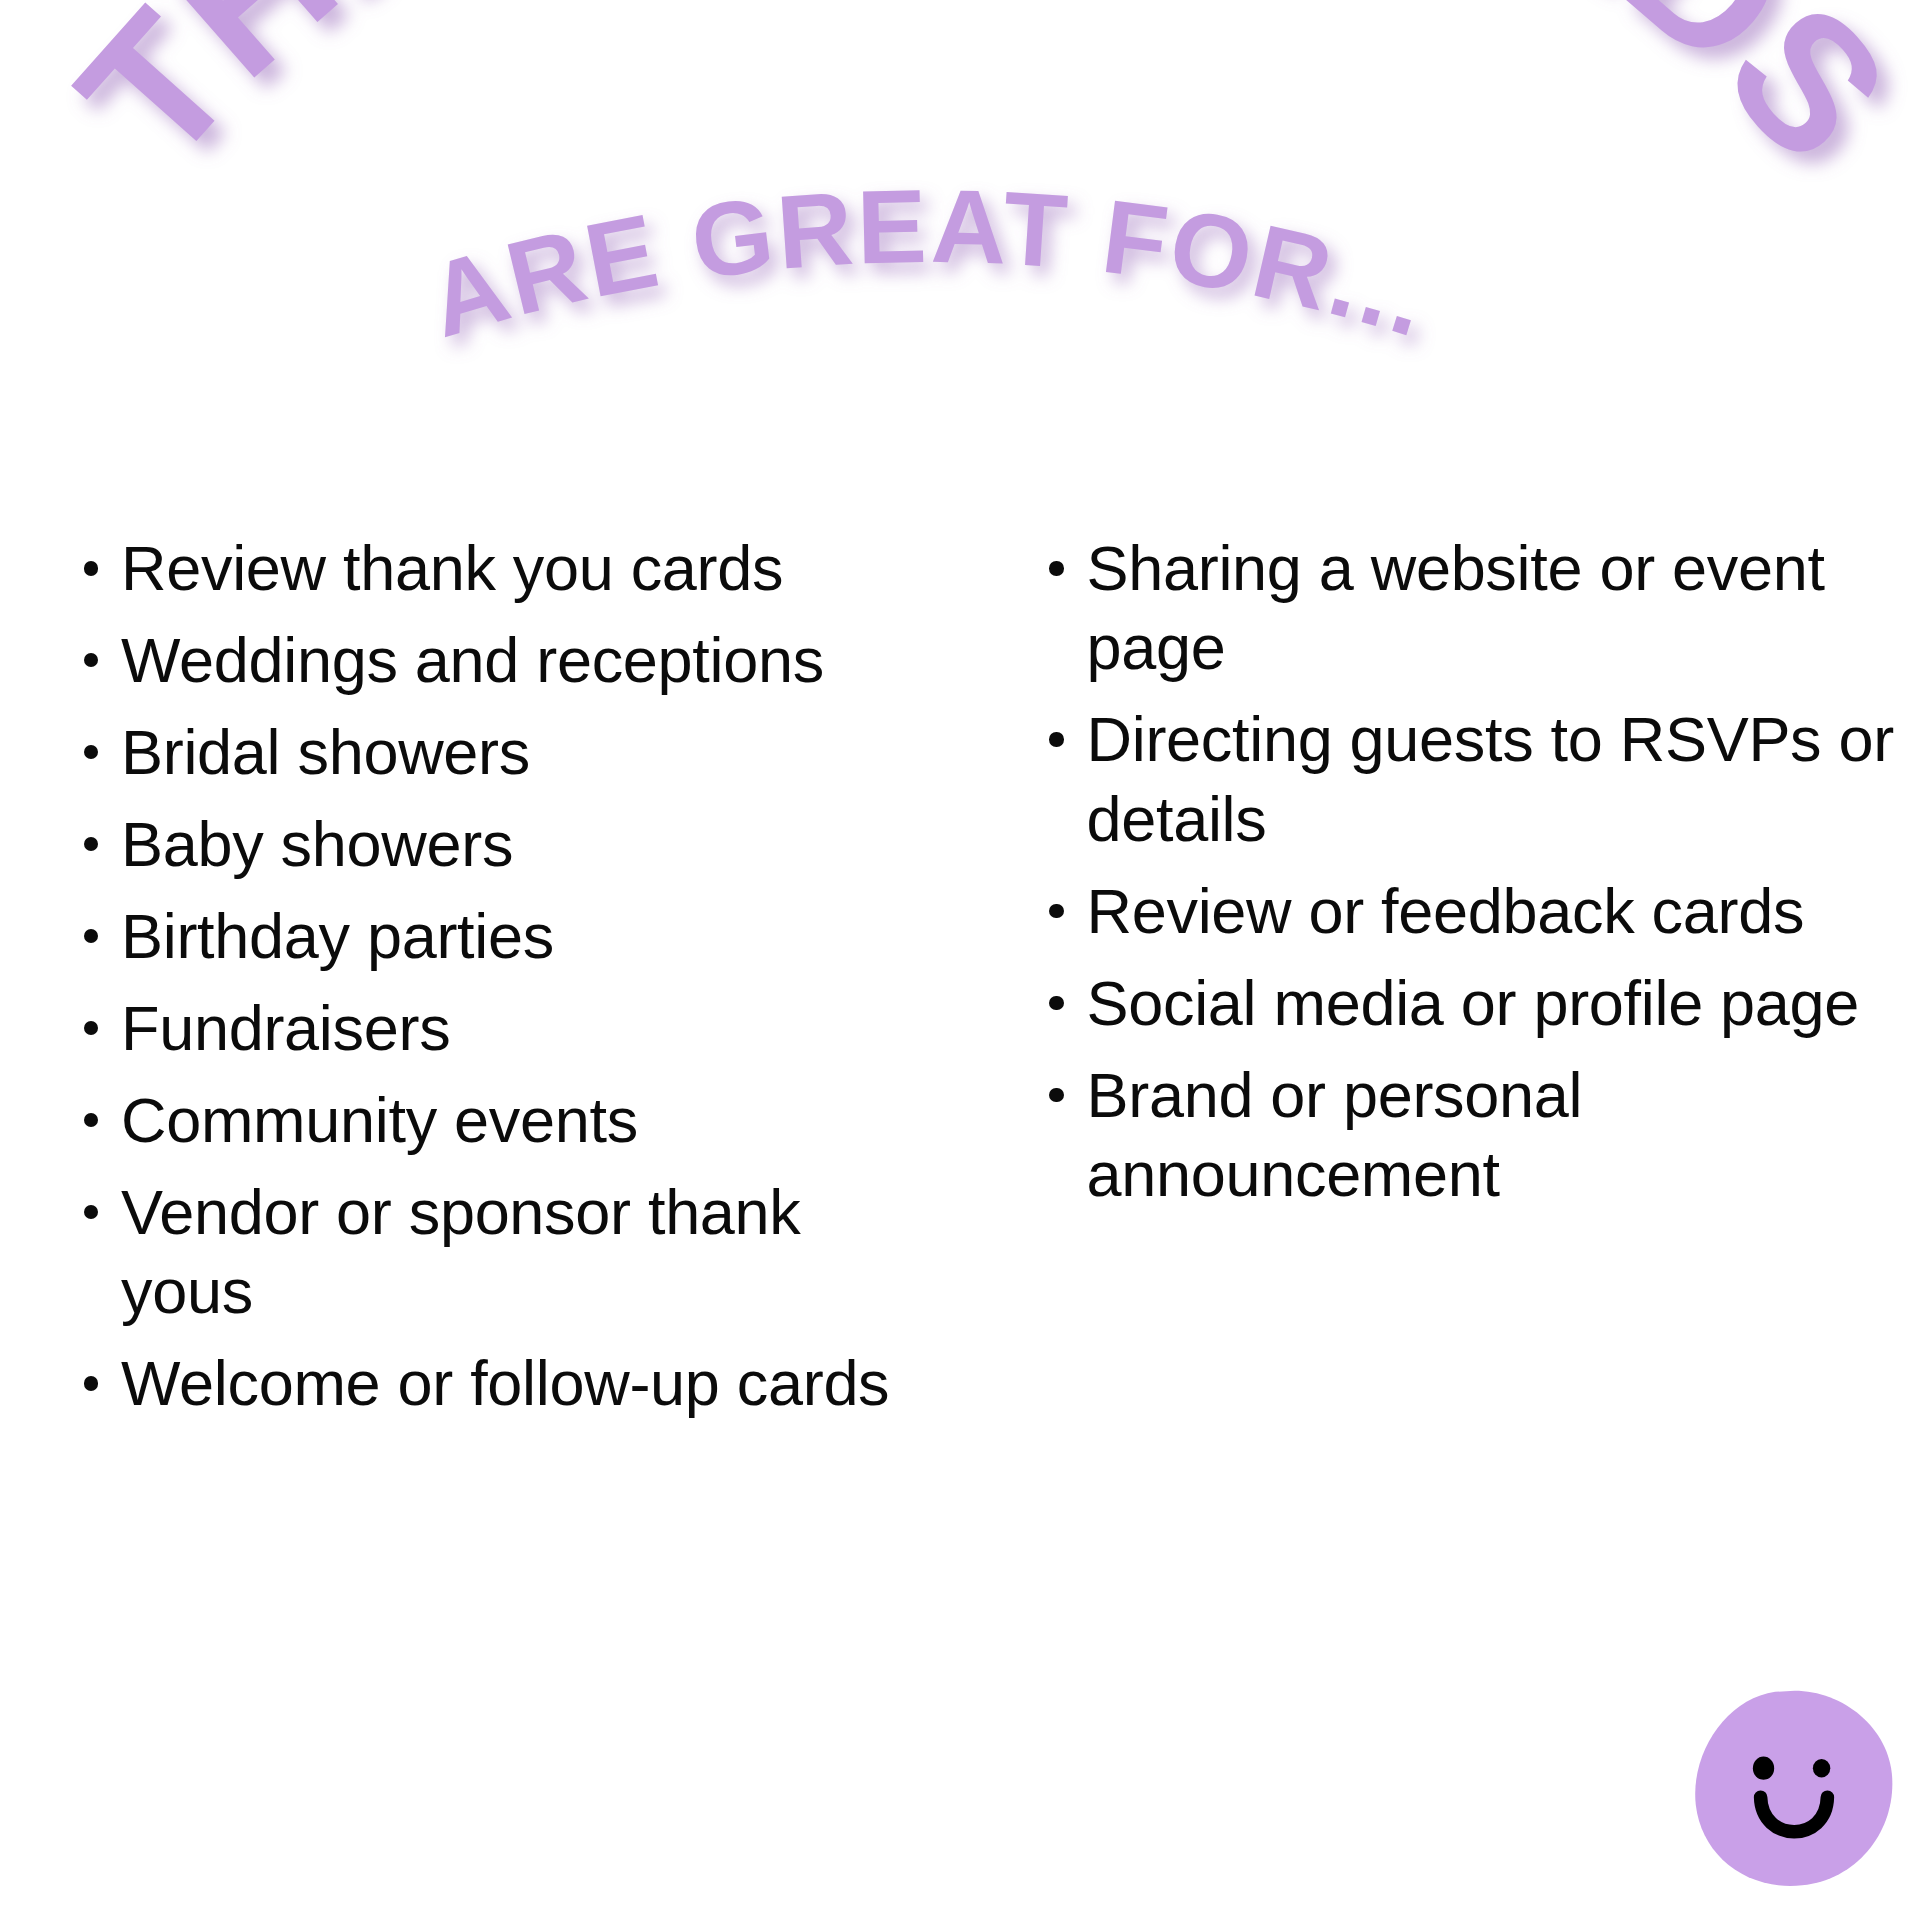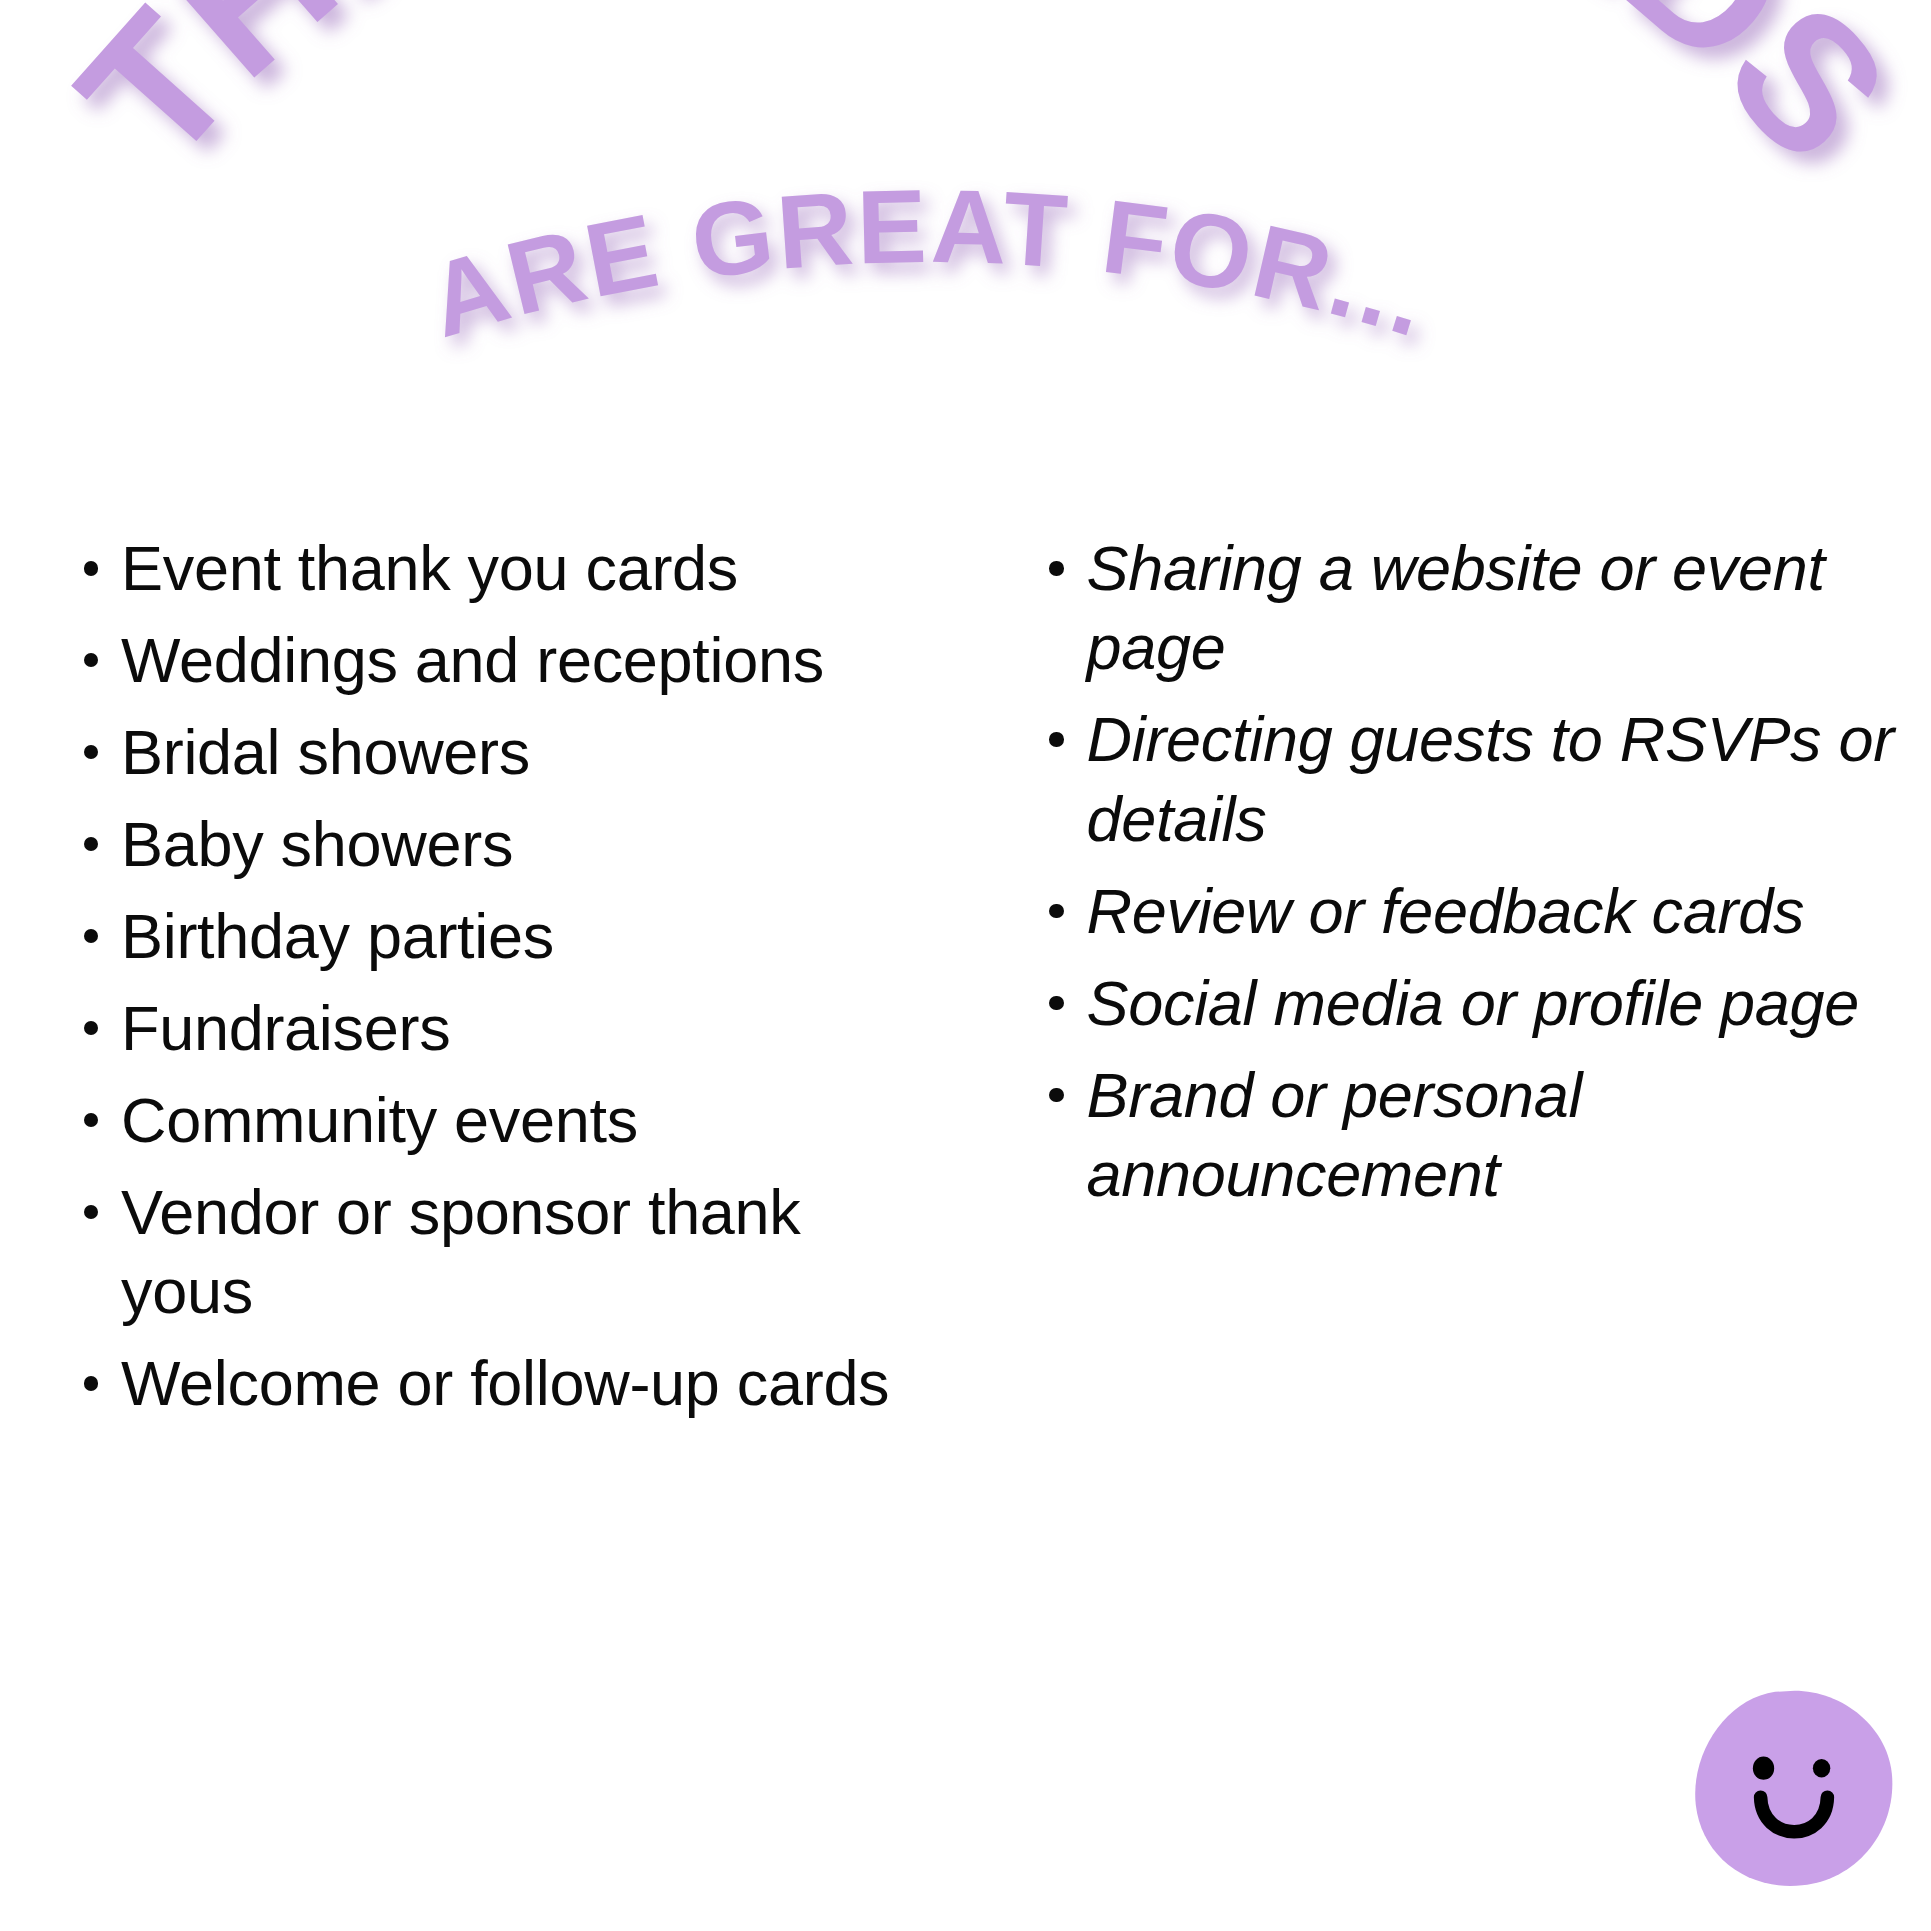--- a/index.html
+++ b/index.html
@@ -55,21 +55,21 @@
     left: 0;
     top: 529px;
     width: 1931px;
     display: flex;
     align-items: flex-start;
   }
   .list-col {
     box-sizing: border-box;
   }
   .list-col.left  { width: 966px; padding-left: 75px;  padding-right: 19.3px; }
-  .list-col.right { width: 966px; padding-left: 75px;  padding-right: 11px; font-style: italic; }
+  .list-col.right { width: 966px; padding-left: 75px;  padding-right: 11px; }
 
   ul.bullets {
     list-style: none;
     margin: 0;
     padding: 0;
   }
   ul.bullets li {
     position: relative;
     padding-left: 46px;
     margin: 0 0 12.6px 0;
@@ -135,21 +135,21 @@
       <text class="arc-text" id="title-sub" style="fill: rgb(196, 156, 224);">
         <textPath href="#arc-sub" startOffset="50%" text-anchor="middle">ARE GREAT FOR...</textPath>
       </text>
     </svg>
   </div>
 
   <div id="lists">
 
     <div class="list-col left">
       <ul class="bullets" id="left-list">
-          <li>Event thank you cards</li>
+          <li>Review thank you cards</li>
           <li>Weddings and receptions</li>
           <li>Bridal showers</li>
           <li>Baby showers</li>
           <li>Birthday parties</li>
           <li>Fundraisers</li>
           <li>Community events</li>
           <li>Vendor or sponsor thank yous</li>
           <li>Welcome or follow-up cards</li>
         </ul>
     </div>

